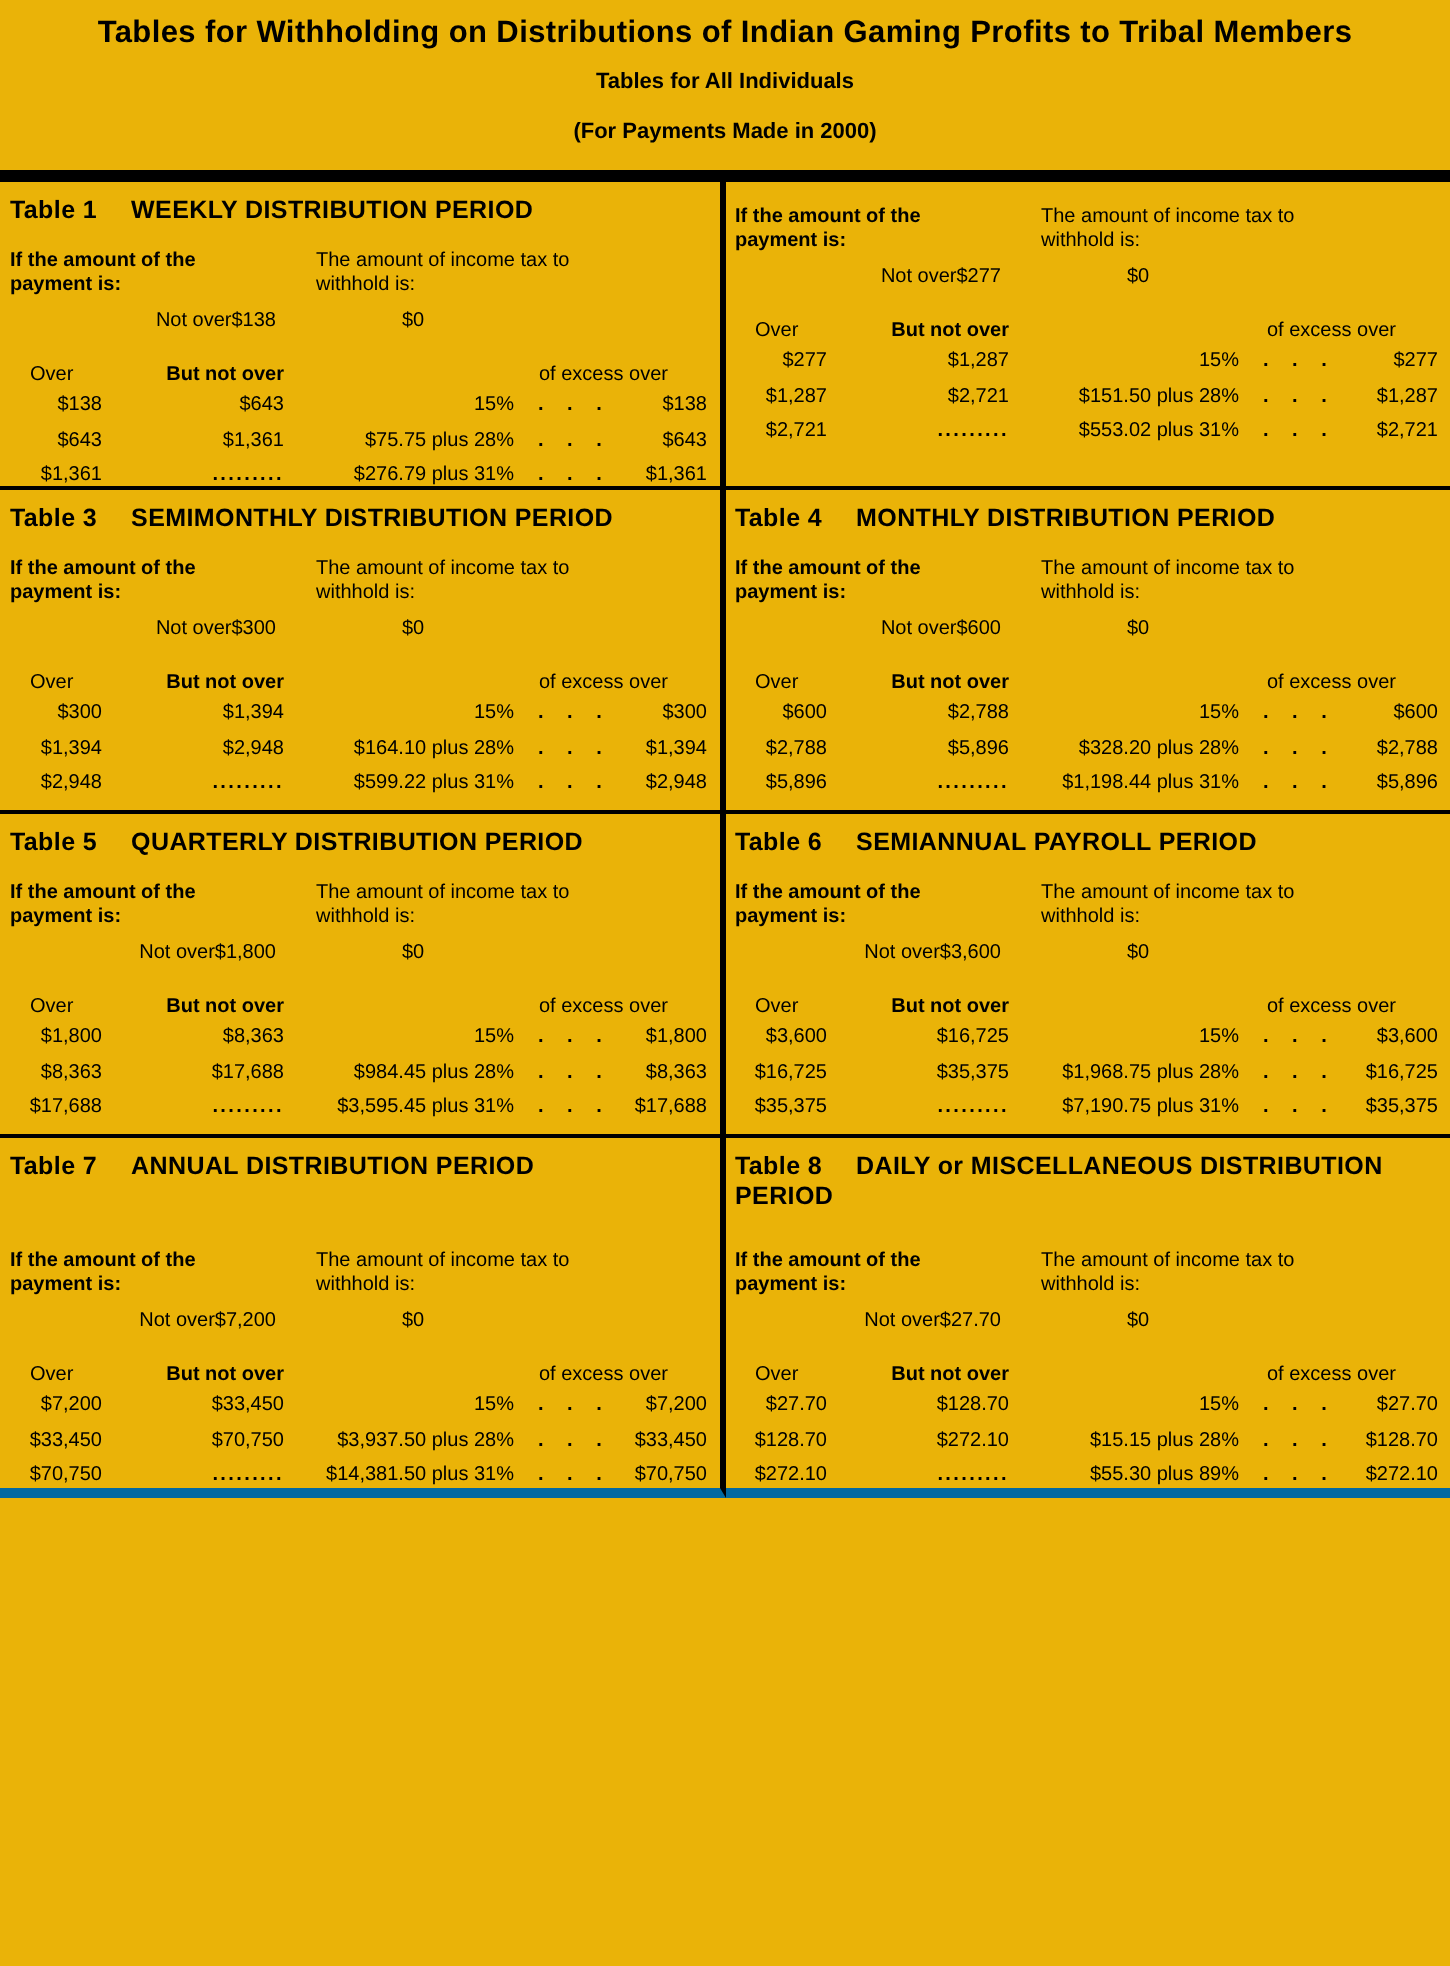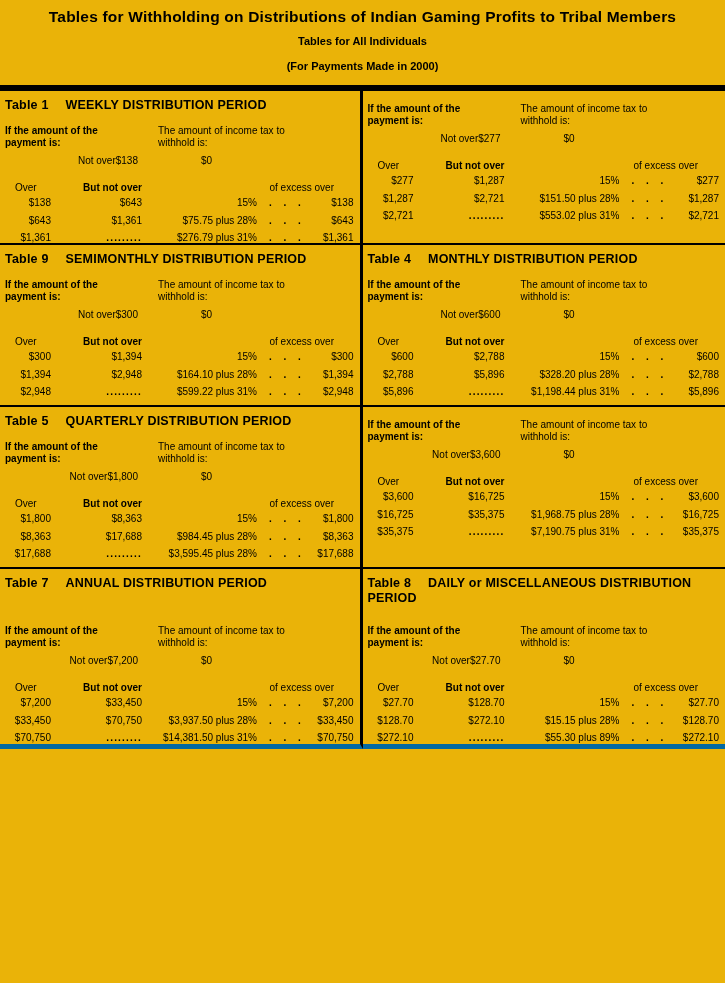--- a/index.html
+++ b/index.html
@@ -140,21 +140,21 @@
     <div class="drow">
       <div class="c1">$2,721</div>
       <div class="c2 leader">.........</div>
       <div class="c3">$553.02 plus 31%</div>
       <div class="c4 dots">. . .</div>
       <div class="c5">$2,721</div>
     </div>
   </section>
 
   <section class="cell">
-    <div class="title-block"><span class="tnum">Table 9</span><span class="tname">SEMIMONTHLY DISTRIBUTION PERIOD</span></div>
+    <div class="title-block"><span class="tnum">Table 3</span><span class="tname">SEMIMONTHLY DISTRIBUTION PERIOD</span></div>
     <div class="captions">
       <div class="cap-left">If the amount of the payment is:</div>
       <div class="cap-right">The amount of income tax to withhold is:</div>
     </div>
     <div class="notover">
       <div class="no-left">
         <span>Not over</span>
         <span>$300</span>
       </div>
       <div class="no-tax">$0</div>
@@ -259,27 +259,28 @@
     <div class="drow">
       <div class="c1">$8,363</div>
       <div class="c2">$17,688</div>
       <div class="c3">$984.45 plus 28%</div>
       <div class="c4 dots">. . .</div>
       <div class="c5">$8,363</div>
     </div>
     <div class="drow">
       <div class="c1">$17,688</div>
       <div class="c2 leader">.........</div>
-      <div class="c3">$3,595.45 plus 28%</div>
+      <div class="c3">$3,595.45 plus 31%</div>
       <div class="c4 dots">. . .</div>
       <div class="c5">$17,688</div>
     </div>
   </section>
 
   <section class="cell">
+    <div class="title-block"><span class="tnum">Table 6</span><span class="tname">SEMIANNUAL PAYROLL PERIOD</span></div>
     <div class="captions">
       <div class="cap-left">If the amount of the payment is:</div>
       <div class="cap-right">The amount of income tax to withhold is:</div>
     </div>
     <div class="notover">
       <div class="no-left">
         <span>Not over</span>
         <span>$3,600</span>
       </div>
       <div class="no-tax">$0</div>

